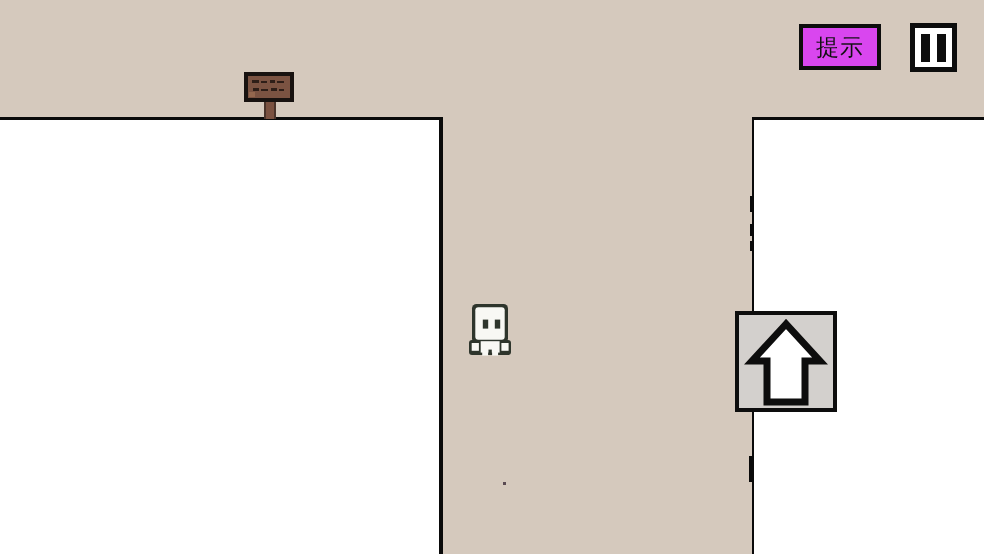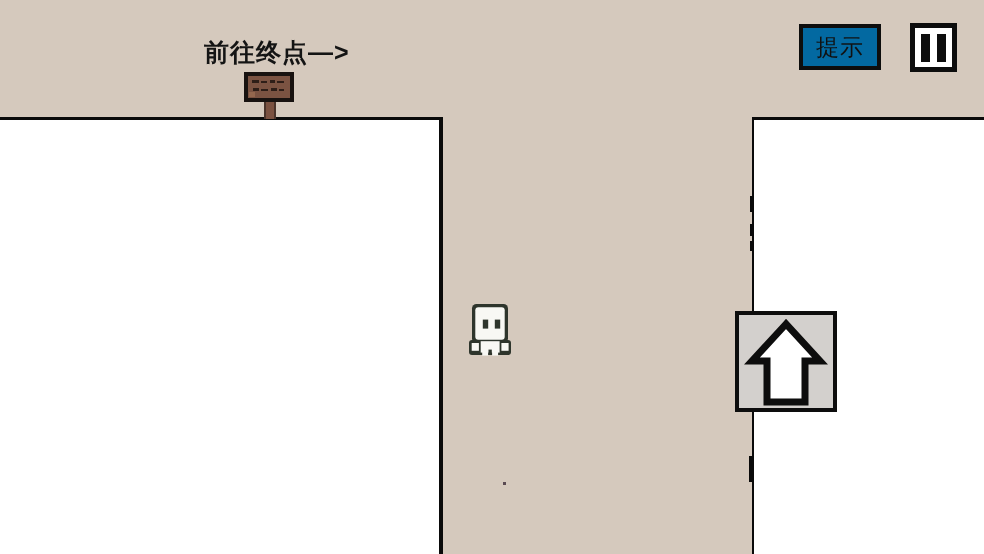--- a/index.html
+++ b/index.html
@@ -41,21 +41,21 @@
   .arrow-tile{
     position:absolute;left:735px;top:311px;width:102px;height:101px;
     box-sizing:border-box;background:#d3d0cd;border:4px solid #0d0d0d;
     display:flex;align-items:center;justify-content:center;
     padding:0;cursor:pointer;
   }
 
   
   .hint-btn{
     position:absolute;left:799px;top:24px;width:82px;height:46px;
-    box-sizing:border-box;background:#0369a1;border:4px solid #0d0d0d;
+    box-sizing:border-box;background:#d946ef;border:4px solid #0d0d0d;
     font-family:inherit;font-size:23px;color:#111111;
     display:flex;align-items:center;justify-content:center;
     padding:0;cursor:pointer;letter-spacing:1px;
   }
 
   
   .pause-btn{
     position:absolute;left:910px;top:23px;width:47px;height:49px;
     box-sizing:border-box;background:#ffffff;border:5px solid #0d0d0d;
     display:flex;align-items:center;justify-content:center;
@@ -74,21 +74,20 @@
 
 <div class="scene">
 
   <div class="wall wall-left"></div>
   <div class="wall wall-right"></div>
   <div class="border-dash dash1"></div>
   <div class="border-dash dash2"></div>
   <div class="border-dash dash3"></div>
   <div class="border-dash dash4"></div>
 
-  <div class="instruction">前往终点—&gt;</div>
 
   <svg class="signpost" width="50" height="47" viewBox="0 0 50 47">
     <rect x="20" y="30" width="12" height="17" fill="#7b5140"></rect>
     <rect x="20" y="30" width="2" height="17" fill="#4a332a"></rect>
     <rect x="30" y="30" width="2" height="17" fill="#4a332a"></rect>
     <rect x="0" y="0" width="50" height="30" fill="#181210"></rect>
     <rect x="4" y="4" width="42" height="22" fill="#7b5342"></rect>
     <rect x="5" y="20" width="6" height="5" fill="#94674e"></rect>
     <rect x="8" y="8" width="7" height="3" fill="#2e1e18"></rect>
     <rect x="17" y="9" width="6" height="2" fill="#2e1e18"></rect>

